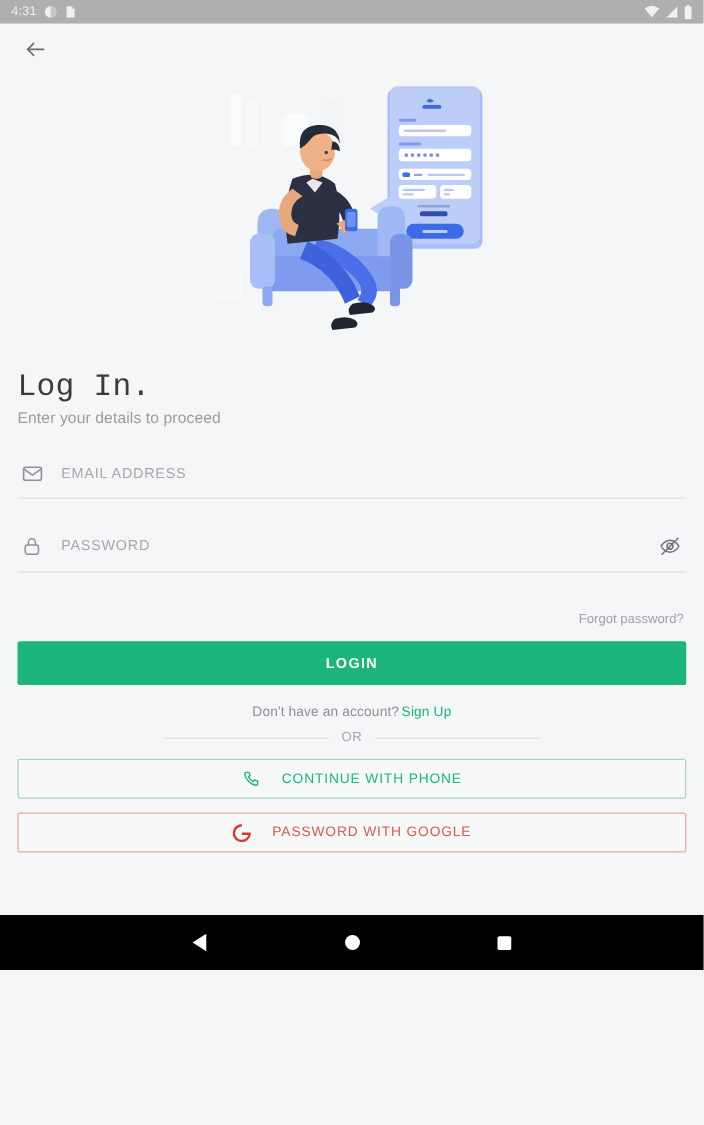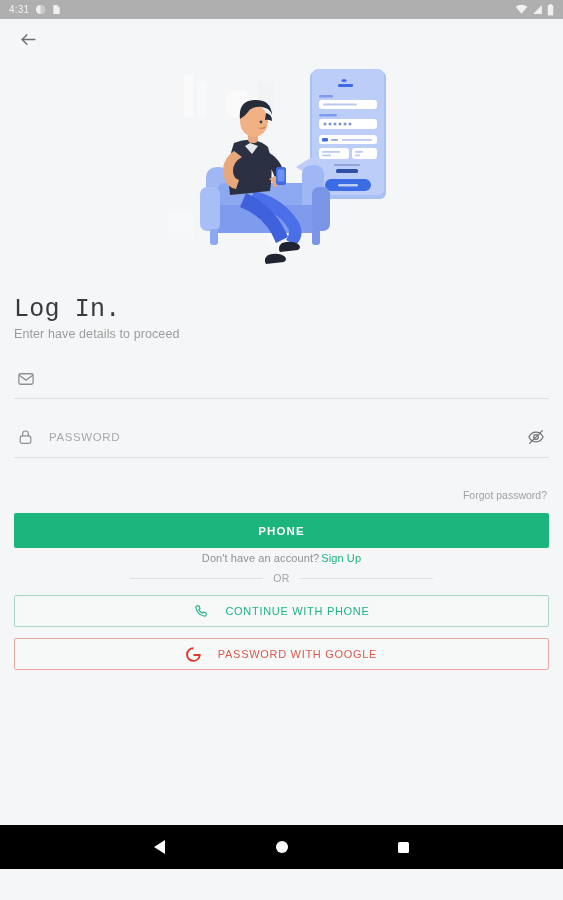--- a/index.html
+++ b/index.html
@@ -2,21 +2,21 @@
 <html><head>
 <meta charset="utf-8">
 <style>
   * { margin:0; padding:0; box-sizing:border-box; }
   html, body {
     width:563px; height:900px;
     font-family:"Liberation Sans", sans-serif;
     background:#F4F6F7;
     overflow:hidden;
   }
-  .screen { position:relative; width:563px; height:869px; background:#F4F6F7; display:flex; flex-direction:column; }
+  .screen { position:relative; width:563px; height:776px; background:#F4F6F7; display:flex; flex-direction:column; }
 
   
   .statusbar {
     height:19px; background:#AFAFAF; flex:0 0 auto;
     display:flex; align-items:center; justify-content:space-between;
     padding:0 9px; color:#F2F2F2;
   }
   .sb-left { display:flex; align-items:center; gap:6px; }
   .sb-time { font-size:10px; letter-spacing:.2px; color:#F0F0F0; }
   .sb-right { display:flex; align-items:center; gap:4px; }
@@ -54,21 +54,21 @@
   .forgot { text-align:right; font-size:10.5px; color:#9FA2A5; margin-top:31px; padding-right:2px; cursor:pointer; }
 
   
   .login-btn {
     margin-top:12px; width:100%; height:35px; border:none; border-radius:2px;
     background:#1CB57C; color:#FFFFFF;
     font-family:"Liberation Sans", sans-serif;
     font-size:11.5px; font-weight:700; letter-spacing:1.1px; cursor:pointer;
   }
 
-  .signup-row { text-align:center; font-size:11px; color:#8E9194; margin-top:4px; letter-spacing:.1px; }
+  .signup-row { text-align:center; font-size:11px; color:#8E9194; margin-top:16px; letter-spacing:.1px; }
   .signup-link { color:#1CB57C; cursor:pointer; margin-left:2px; }
 
   .or-row { display:flex; align-items:center; gap:10px; margin-top:8px; padding:0 116px;justify-content:flex-end; }
   .or-line { flex:1 1 auto; height:1px; background:#DEE1E3; }
   .or-text { font-size:10.5px; color:#A2A5A8; letter-spacing:.5px; }
 
   .alt-btn {
     margin-top:11px; width:100%; height:32px; border-radius:2px;
     background:#F7F9F9; display:flex; align-items:center; justify-content:center; gap:17px;
     cursor:pointer; font-size:11px; letter-spacing:.7px; font-weight:400;
@@ -222,30 +222,31 @@
           <path d="M104 50 q6 1 6 8 q-4 -2 -7 -1 z" fill="#262B3A"></path>
           <circle cx="99" cy="59" r="1.4" fill="#3A3F4E"></circle>
           <path d="M97 65 q4 1 6 -1" stroke="#C98A5E" stroke-width="1.2" fill="none" stroke-linecap="round"></path>
         </g>
       </svg>
     </div>
 
     <div class="content">
 
       <div class="title">Log In.</div>
-      <div class="subtitle">Enter have details to proceed</div>
+      <div class="subtitle">Enter your details to proceed</div>
 
       
       <div class="field">
         <span class="field-ico">
           <svg width="18" height="18" viewBox="0 0 24 24" fill="none" stroke="#8E9194" stroke-width="1.7" stroke-linecap="round" stroke-linejoin="round">
             <rect x="2.5" y="5" width="19" height="14" rx="2.2"></rect>
             <polyline points="3,7 12,13.5 21,7"></polyline>
           </svg>
         </span>
+        <input class="field-input" type="text" placeholder="EMAIL ADDRESS" style="">
       </div>
 
       
       <div class="field">
         <span class="field-ico">
           <svg width="17" height="18" viewBox="0 0 24 24" fill="none" stroke="#8E9194" stroke-width="1.7" stroke-linecap="round" stroke-linejoin="round">
             <rect x="4.5" y="10.5" width="15" height="10.5" rx="3"></rect>
             <path d="M8 10.5 V7.5 a4 4 0 0 1 8 0 V10.5"></path>
           </svg>
         </span>
@@ -254,21 +255,21 @@
           <svg width="18" height="18" viewBox="0 0 24 24" fill="none" stroke="#6F7275" stroke-width="1.6" stroke-linecap="round" stroke-linejoin="round">
             <path d="M2.5 12 S6 5.5 12 5.5 S21.5 12 21.5 12 S18 18.5 12 18.5 S2.5 12 2.5 12 Z"></path>
             <circle cx="12" cy="12" r="3.1"></circle>
             <line x1="3.5" y1="20.5" x2="20.5" y2="3.5"></line>
           </svg>
         </span>
       </div>
 
       <div class="forgot">Forgot password?</div>
 
-      <button class="login-btn">PHONE</button>
+      <button class="login-btn">LOGIN</button>
 
       <div class="signup-row">
         <span>Don't have an account?</span><span class="signup-link">Sign Up</span>
       </div>
 
       <div class="or-row">
         <span class="or-line"></span>
         <span class="or-text">OR</span>
         <span class="or-line"></span>
       </div>

